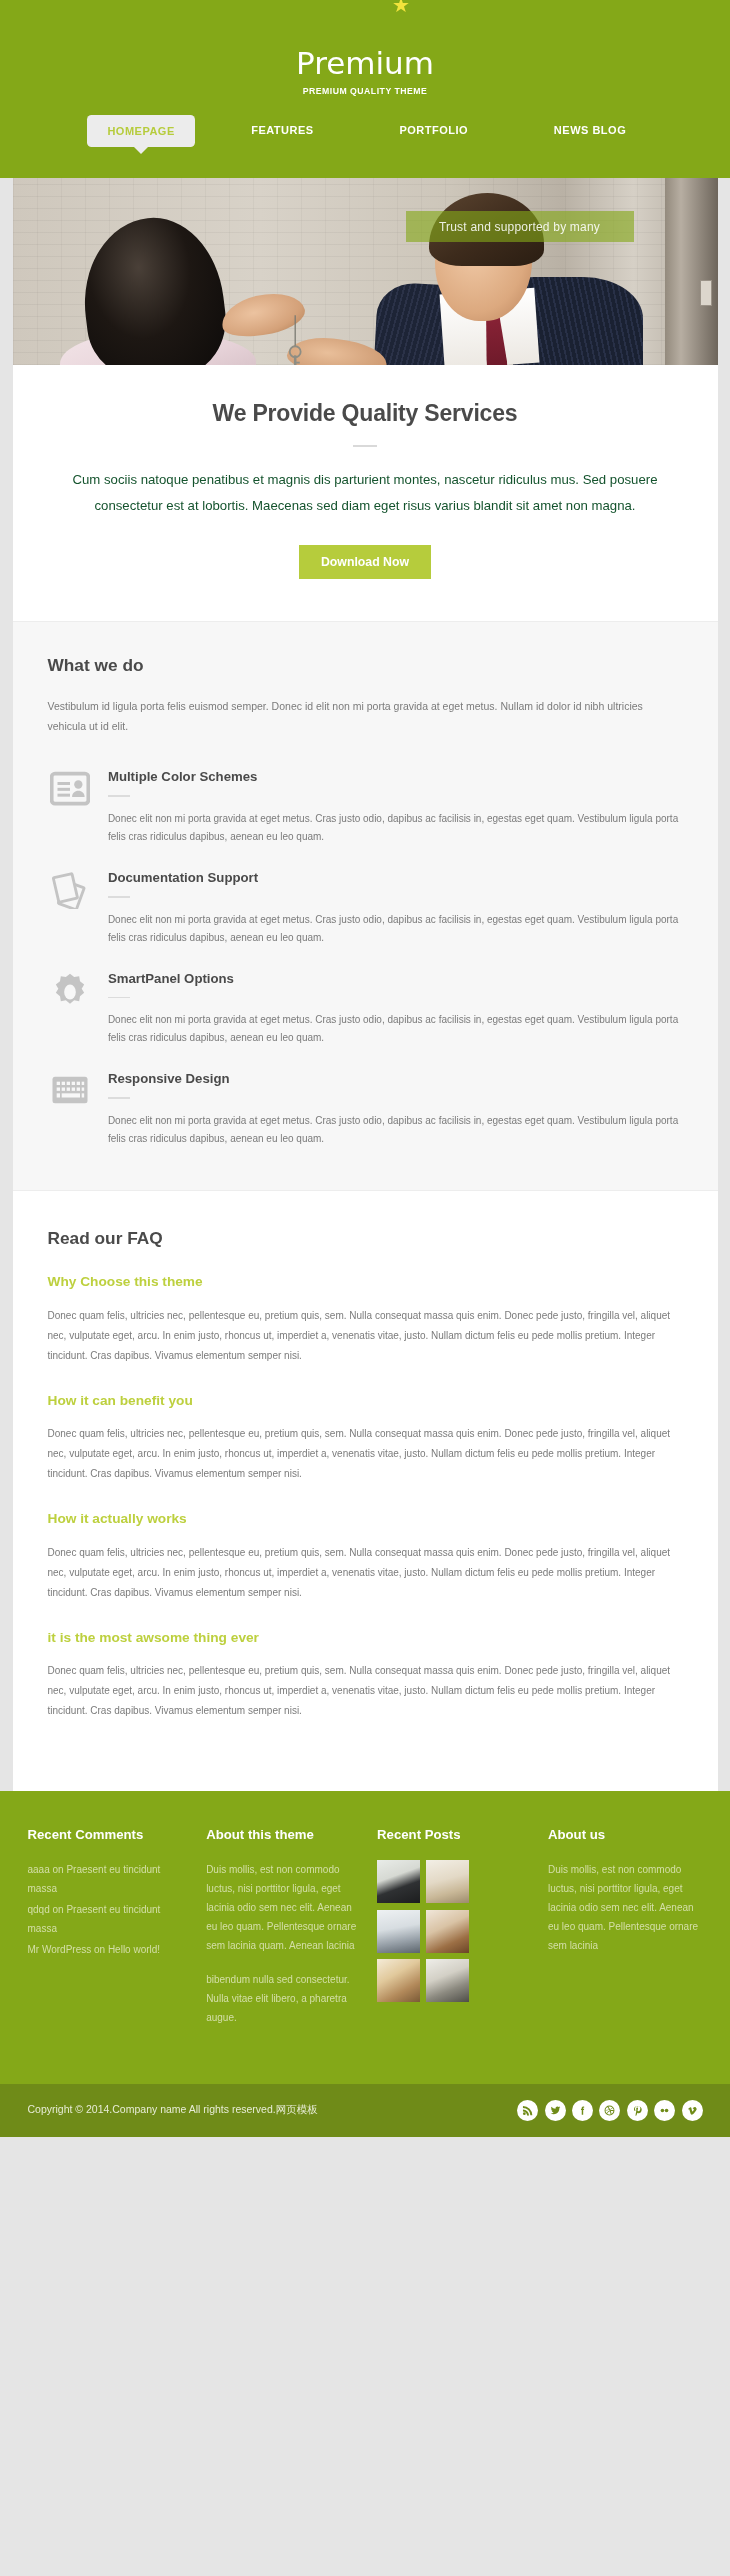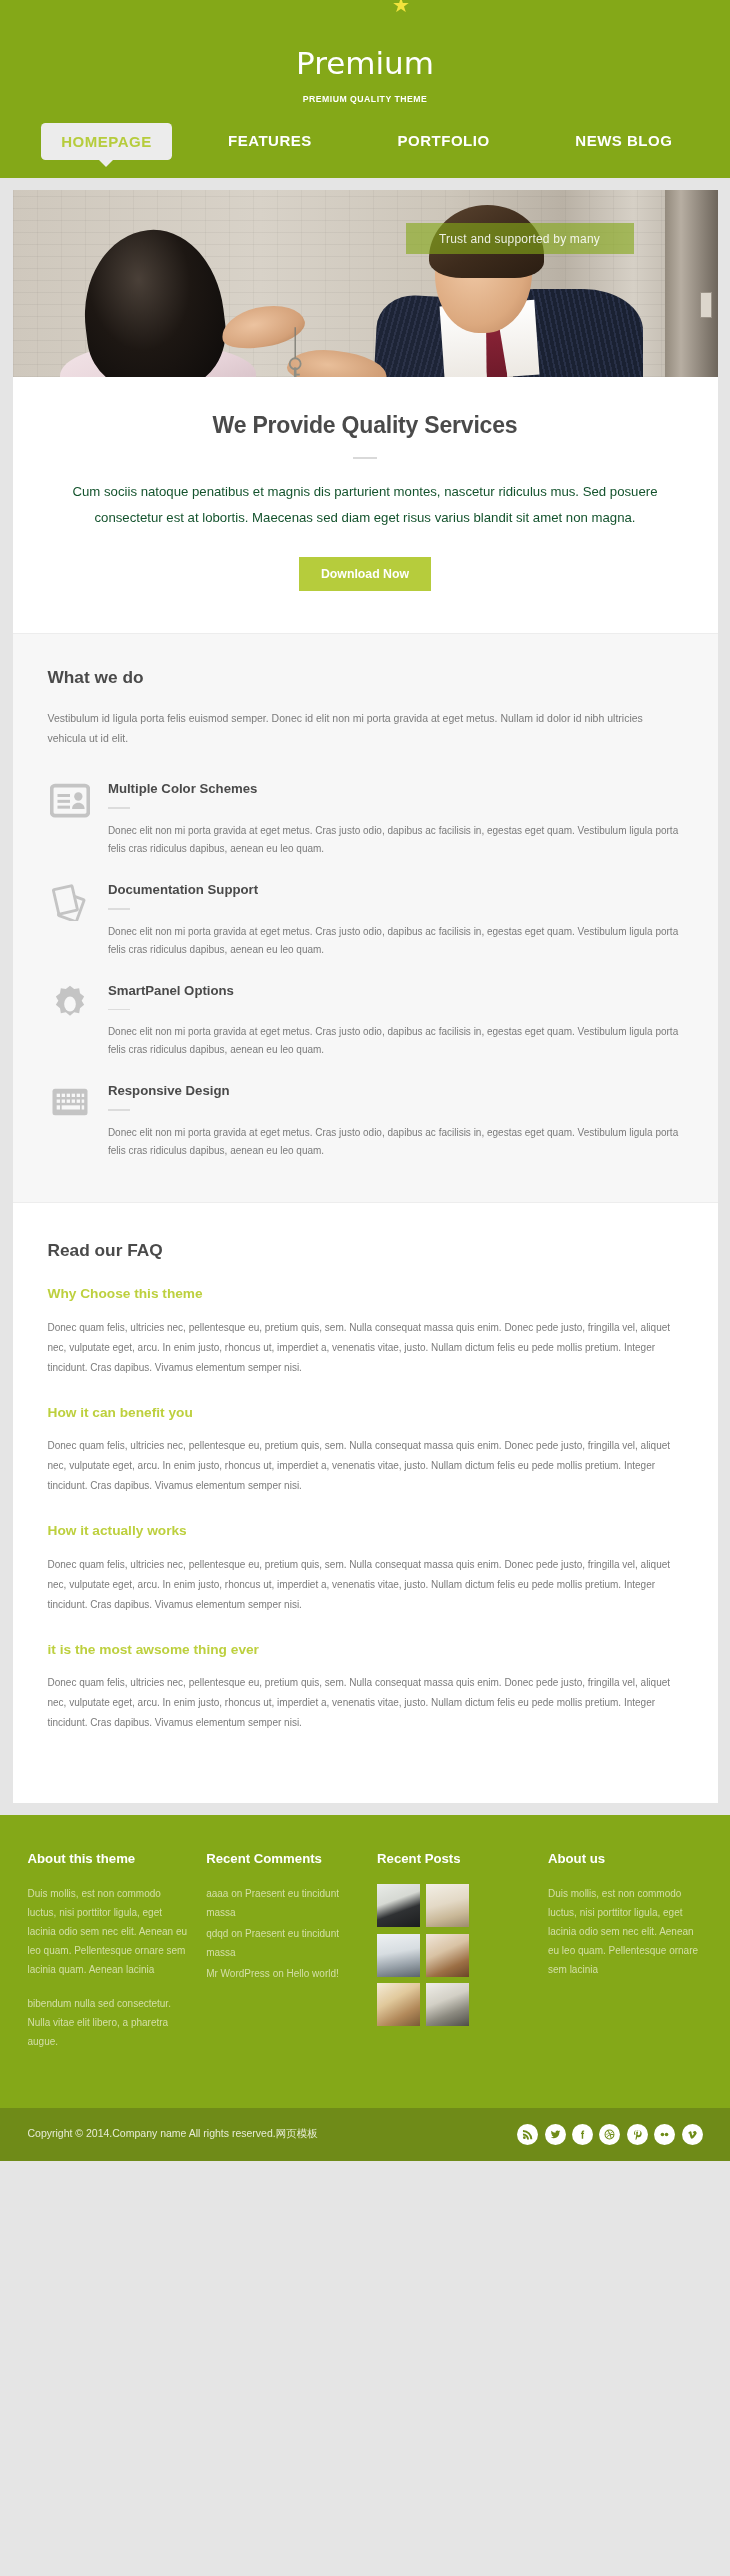--- a/index.html
+++ b/index.html
@@ -31,31 +31,31 @@
     font-weight: 400;
     color: #ffffff;
     letter-spacing: 0px;
     line-height: 31px;
   }
   .logo-tag {
     font-size: 8.7px;
     font-weight: 700;
     letter-spacing: 0.5px;
     color: #ffffff;
-    margin-top: 15px;
+    margin-top: 7px;
   }
   .main-nav {
     margin-top: 18px;
     display: flex;
     justify-content: center;
     align-items: flex-start;
     gap: 0px;
   }
   .nav-item {
-    font-size: 15px;
+    font-size: 11px;
     font-weight: 700;
     letter-spacing: 0.5px;
     color: #ffffff;
     text-decoration: none;
     padding: 9px 16.4px;
     cursor: pointer;
     white-space: nowrap;
   }
   .nav-item.is-active {
     background: #ececec;
@@ -74,21 +74,21 @@
     border-left: 7.3px solid transparent;
     border-right: 7.3px solid transparent;
     border-top: 7.3px solid #ececec;
   }
   .nav-gap-1 { width: 40px; }
   .nav-gap { width: 53px; }
 
   
   .container {
     width: 705px;
-    margin: 12px auto;
+    margin: 0 auto;
     background: #ffffff;
   }
 
   
   .hero {
     position: relative;
     height: 187px;
     overflow: hidden;
     background: #b9b0a4;
   }
@@ -530,32 +530,32 @@
       <div class="faq-a">Donec quam felis, ultricies nec, pellentesque eu, pretium quis, sem. Nulla consequat massa quis enim. Donec pede justo, fringilla vel, aliquet nec, vulputate eget, arcu. In enim justo, rhoncus ut, imperdiet a, venenatis vitae, justo. Nullam dictum felis eu pede mollis pretium. Integer tincidunt. Cras dapibus. Vivamus elementum semper nisi.</div>
     </div>
   </section>
 
 </div>
 
 <footer class="site-footer">
   <div class="footer-cols">
 
     <div class="fcol">
-      <h3>About this theme</h3>
-      <p>Duis mollis, est non commodo luctus, nisi porttitor ligula, eget lacinia odio sem nec elit. Aenean eu leo quam. Pellentesque ornare sem lacinia quam. Aenean lacinia</p>
-      <p>bibendum nulla sed consectetur. Nulla vitae elit libero, a pharetra augue.</p>
-    </div>
-
-    <div class="fcol">
       <h3>Recent Comments</h3>
       <ul>
         <li>aaaa on Praesent eu tincidunt massa</li>
         <li>qdqd on Praesent eu tincidunt massa</li>
         <li>Mr WordPress on Hello world!</li>
       </ul>
+    </div>
+
+    <div class="fcol">
+      <h3>About this theme</h3>
+      <p>Duis mollis, est non commodo luctus, nisi porttitor ligula, eget lacinia odio sem nec elit. Aenean eu leo quam. Pellentesque ornare sem lacinia quam. Aenean lacinia</p>
+      <p>bibendum nulla sed consectetur. Nulla vitae elit libero, a pharetra augue.</p>
     </div>
 
     <div class="fcol">
       <h3>Recent Posts</h3>
       <div class="thumb-grid">
         <span class="thumb t1"></span>
         <span class="thumb t2"></span>
         <span class="thumb t3"></span>
         <span class="thumb t4"></span>
         <span class="thumb t5"></span>

